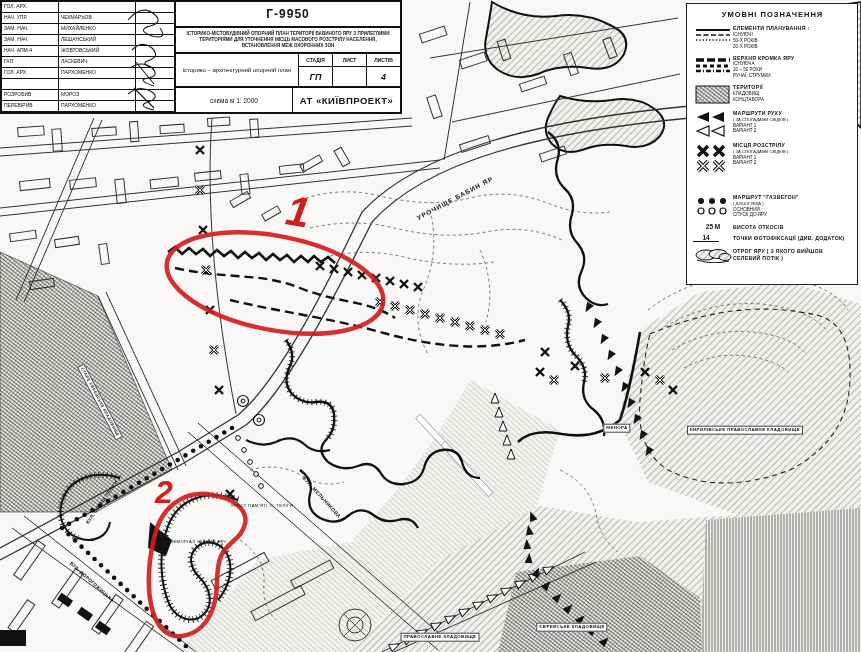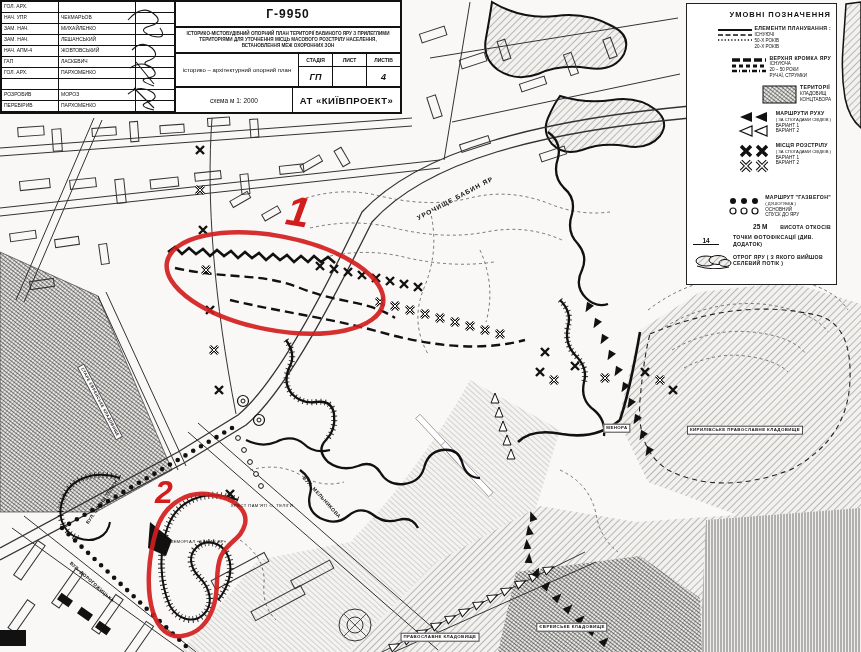--- a/index.html
+++ b/index.html
@@ -31,23 +31,23 @@
   .tb-stage-head div:last-child{border-right:none;}
   .tb-stage-vals{display:flex;flex:1;}
   .tb-stage-vals div{flex:1;border-right:1px solid #111;display:flex;align-items:center;justify-content:center;
                      font-size:9px;font-weight:bold;font-style:italic;}
   .tb-stage-vals div:last-child{border-right:none;}
   .tb-bot{flex:1;display:flex;}
   .tb-scheme{width:116px;border-right:1px solid #111;display:flex;align-items:center;justify-content:center;font-size:6.5px;}
   .tb-company{flex:1;display:flex;align-items:center;justify-content:center;font-size:9.5px;font-weight:bold;letter-spacing:.5px;}
 
   
-  .legend{position:absolute;left:686px;top:3px;width:151px;height:282px;background:#fff;
+  .legend{position:absolute;left:686px;top:3px;width:172px;height:282px;background:#fff;
           border:1.5px solid #222;box-sizing:border-box;z-index:30;padding:6px 5px 4px 6px;
-          display:flex;flex-direction:column;align-items:flex-end;}
+          display:flex;flex-direction:column;}
   .lg-title{font-size:7.5px;font-weight:bold;text-align:center;letter-spacing:1px;margin-bottom:6px;}
   .lg-row{display:flex;margin-bottom:5px;}
   .lg-sym{width:40px;flex:none;display:flex;align-items:flex-start;justify-content:center;padding-top:1px;}
   .lg-txt{flex:1;font-size:4.6px;line-height:1.3;text-transform:uppercase;}
   .lg-head{font-size:5.2px;font-weight:bold;letter-spacing:.3px;}
   .lg-sub{font-size:4.2px;}
   .lg-gap{height:16px;}
   .lg-inline{display:flex;align-items:center;margin-bottom:4px;}
   .lg-val{width:40px;flex:none;text-align:center;font-size:6.5px;font-weight:bold;}
 

